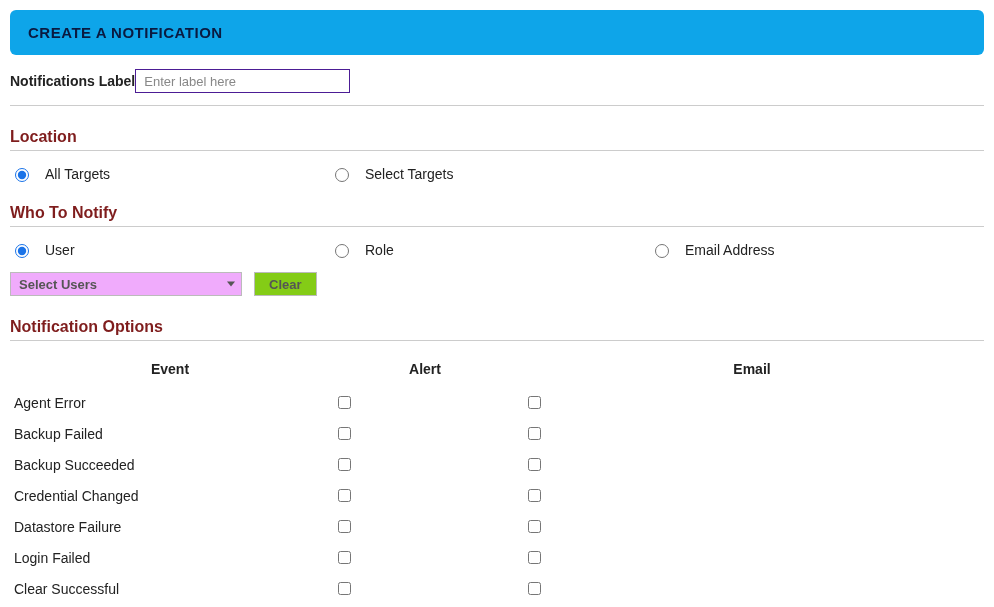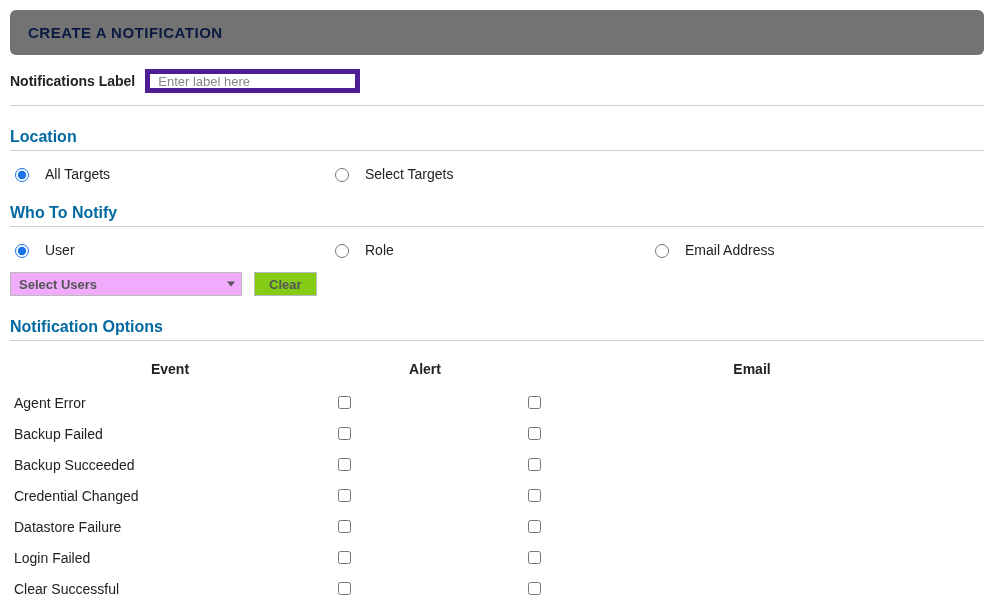--- a/index.html
+++ b/index.html
@@ -5,55 +5,54 @@
   * { box-sizing: border-box; }
   body {
     margin: 0;
     padding: 10px;
     font-family: Arial, Helvetica, sans-serif;
     font-size: 14px;
     color: #222;
     background: #fff;
   }
   .header-bar {
-    background: #737373;
+    background: #0ea5e9;
     border-radius: 6px;
     padding: 14px 18px;
     margin-bottom: 14px;
   }
   .header-bar h1 {
     margin: 0;
     font-size: 15px;
     font-weight: 900;
     letter-spacing: 0.5px;
     color: #0a1a40;
     text-transform: uppercase;
   }
   .field-row {
     display: flex;
     align-items: center;
-    gap: 10px;
     margin: 6px 0 12px 0;
   }
   .field-label {
     font-weight: 700;
     font-size: 14px;
   }
   input[type="text"] {
-    border: 5px solid #4c1d95;
+    border: 1px solid #4c1d95;
     padding: 4px 8px;
     font-size: 13px;
     height: 24px;
     width: 215px;
   }
   input[type="text"]::placeholder { color: #888; }
   .section-title {
     font-size: 16px;
     font-weight: 700;
-    color: #0369a1;
+    color: #7f1d1d;
     margin-top: 22px;
     margin-bottom: 4px;
   }
   .section-rule {
     border: none;
     border-top: 1px solid #ccc;
     margin: 0 0 14px 0;
   }
   .top-rule {
     border: none;

